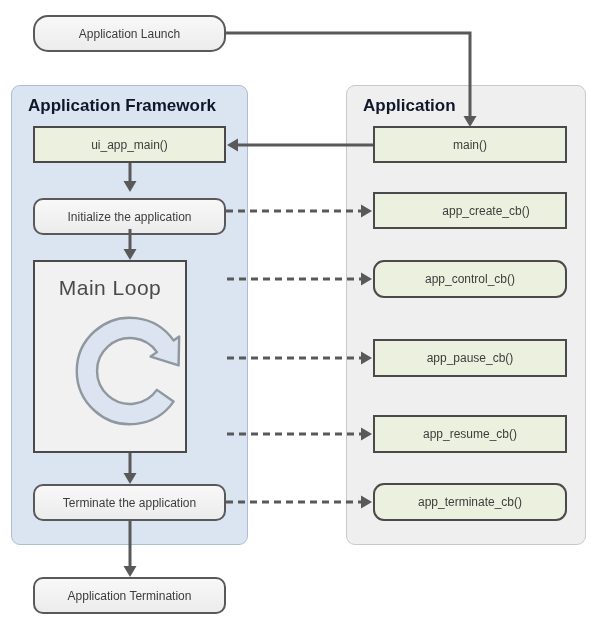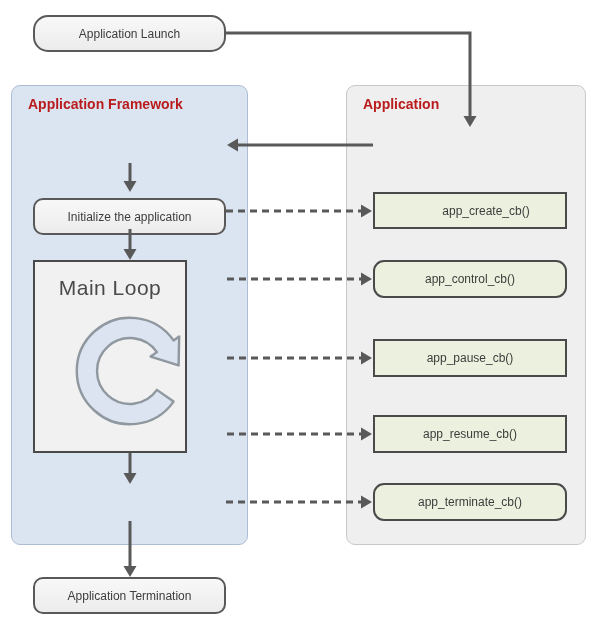--- a/index.html
+++ b/index.html
@@ -13,21 +13,21 @@
   .container.framework{
     left:11px;top:85px;width:237px;height:460px;
     background:#dbe5f2;border:1px solid #aebdd4;
   }
   .container.application{
     left:346px;top:85px;width:240px;height:460px;
     background:#f0efef;border:1px solid #c9c9c9;
   }
   .container-title{
     position:absolute;left:16px;top:10px;
-    font-size:14px;font-weight:bold;color:#b91c1c;
+    font-size:17px;font-weight:bold;color:#0f172a;
   }
   .rbox{
     position:absolute;box-sizing:border-box;border-radius:10px;
     background:linear-gradient(#f8f8f8,#ececec);
     border:2px solid #595959;
     display:flex;align-items:center;justify-content:center;
     font-size:12px;color:#3d3d3d;
   }
   .fnbox{
     position:absolute;box-sizing:border-box;
@@ -56,44 +56,53 @@
   </div>
 
   <div class="container framework">
     <div class="container-title">Application Framework</div>
   </div>
 
   <div class="container application">
     <div class="container-title">Application</div>
   </div>
 
+  <div class="fnbox" style="left:33px;top:126px;width:193px;height:37px;">
+    <span>ui_app_main()</span>
+  </div>
 
   <div class="rbox" style="left:33px;top:198px;width:193px;height:37px;">
     <span>Initialize the application</span>
   </div>
 
   <div class="mainloop">
     <div class="mainloop-title">Main Loop</div>
     <svg class="loop-icon" viewBox="-62 -62 124 124">
       <path d="M 45.0 31.6
                A 55 55 0 1 1 45.0 -31.6
                L 50.8 -35.6
                L 50.2 -5.8
                L 21.3 -14.9
                L 27.8 -19.5
                A 34 34 0 1 0 27.8 19.5
                Z" fill="#dbe4f0" stroke="#8f979f" stroke-width="2.5" stroke-linejoin="round"></path>
     </svg>
   </div>
 
+  <div class="rbox" style="left:33px;top:484px;width:193px;height:37px;">
+    <span>Terminate the application</span>
+  </div>
 
   <div class="rbox" style="left:33px;top:577px;width:193px;height:37px;">
     <span>Application Termination</span>
   </div>
 
+  <div class="fnbox" style="left:373px;top:126px;width:194px;height:37px;">
+    <span>main()</span>
+  </div>
 
   <div class="fnbox" style="left:373px;top:192px;width:194px;height:37px;padding-left:32px;">
     <span>app_create_cb()</span>
   </div>
 
   <div class="fnbox" style="left:373px;top:260px;width:194px;height:38px;border-radius:11px;">
     <span>app_control_cb()</span>
   </div>
 
   <div class="fnbox" style="left:373px;top:415px;width:194px;height:38px;">

